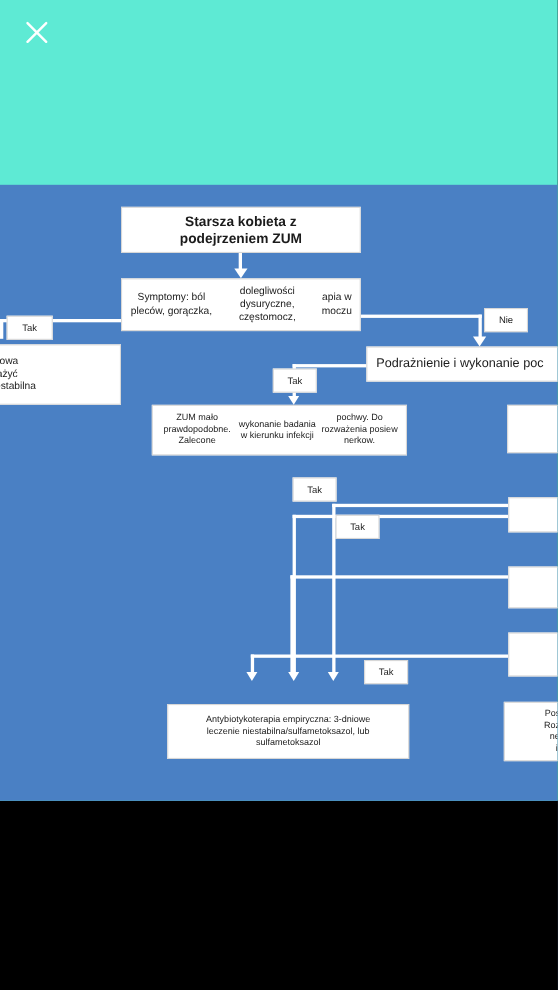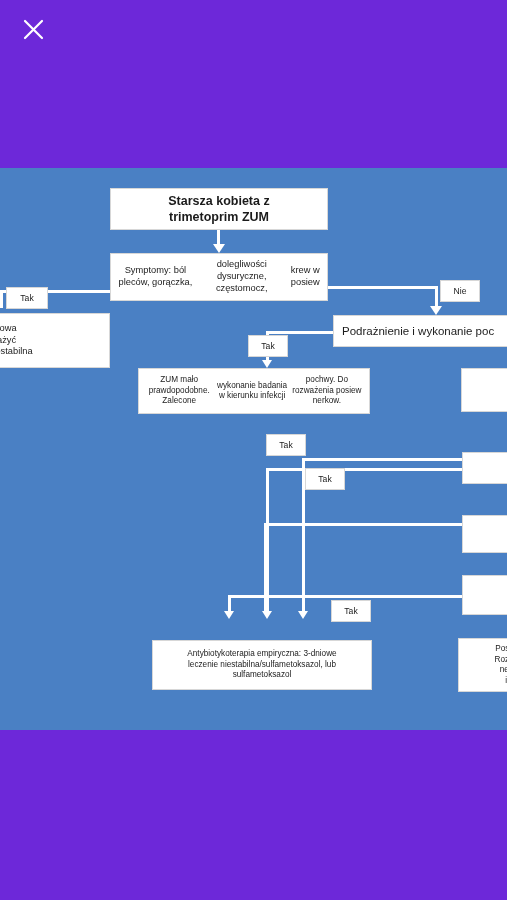--- a/index.html
+++ b/index.html
@@ -9,22 +9,22 @@
   }
   body {
     width: 507px;
     height: 900px;
     overflow: hidden;
     font-family: "Liberation Sans", sans-serif;
   }
   #screen {
     position: relative;
     width: 507px;
-    height: 900px;
-    background: #6d28d9;
+    height: 728px;
+    background: #5eead4;
     overflow: hidden;
   }
 
   
   #close-btn {
     position: absolute;
     left: 20px;
     top: 16px;
     width: 27px;
     height: 27px;
@@ -145,27 +145,27 @@
 
     <div class="conn h" style="left:264px; top:355px; width:198px;"></div>
     <div class="conn v" style="left:264px; top:355px; height:90px;"></div>
 
     <div class="conn h" style="left:228px; top:427px; width:234px;"></div>
     <div class="conn v" style="left:228px; top:427px; height:18px;"></div>
     <div class="arrow sm" style="left:224px; top:443px;"></div>
 
     <div class="node title" style="left:110px; top:20px; width:218px; height:42px; flex-direction:column;">
       <span>Starsza kobieta z</span>
-      <span>trimetoprim ZUM</span>
+      <span>podejrzeniem ZUM</span>
     </div>
 
     <div class="node body" style="left:110px; top:85px; width:218px; height:48px; flex-direction:row;">
       <span>Symptomy: ból pleców, gorączka,</span>
       <span>dolegliwości dysuryczne, częstomocz,</span>
-      <span>krew w posiew</span>
+      <span>apia w moczu</span>
     </div>
 
     <div class="node lbl" style="left:6px; top:119px; width:42px; height:22px;">
       <span>Tak</span>
     </div>
 
     <div class="node lbl" style="left:440px; top:112px; width:40px; height:22px;">
       <span>Nie</span>
     </div>
 

